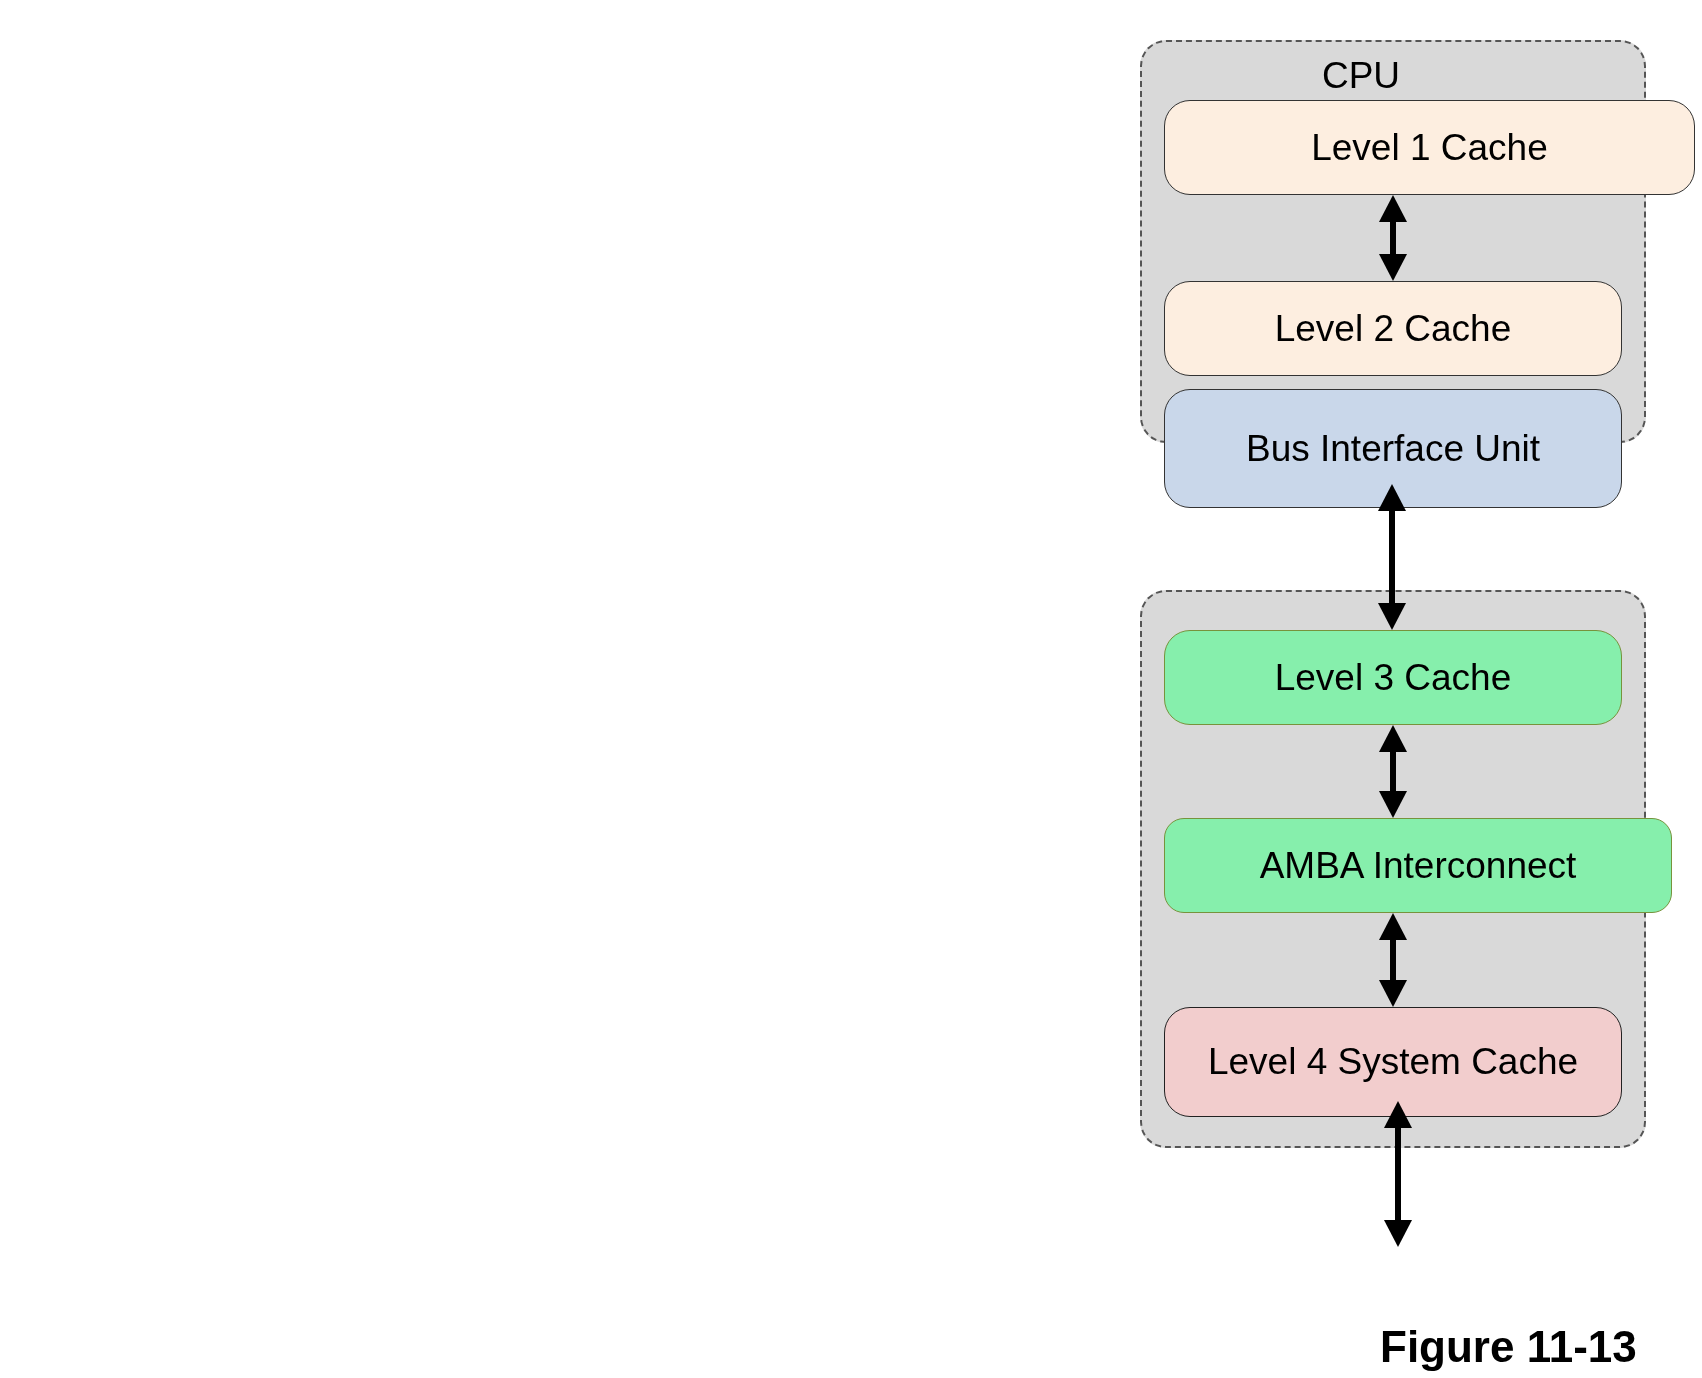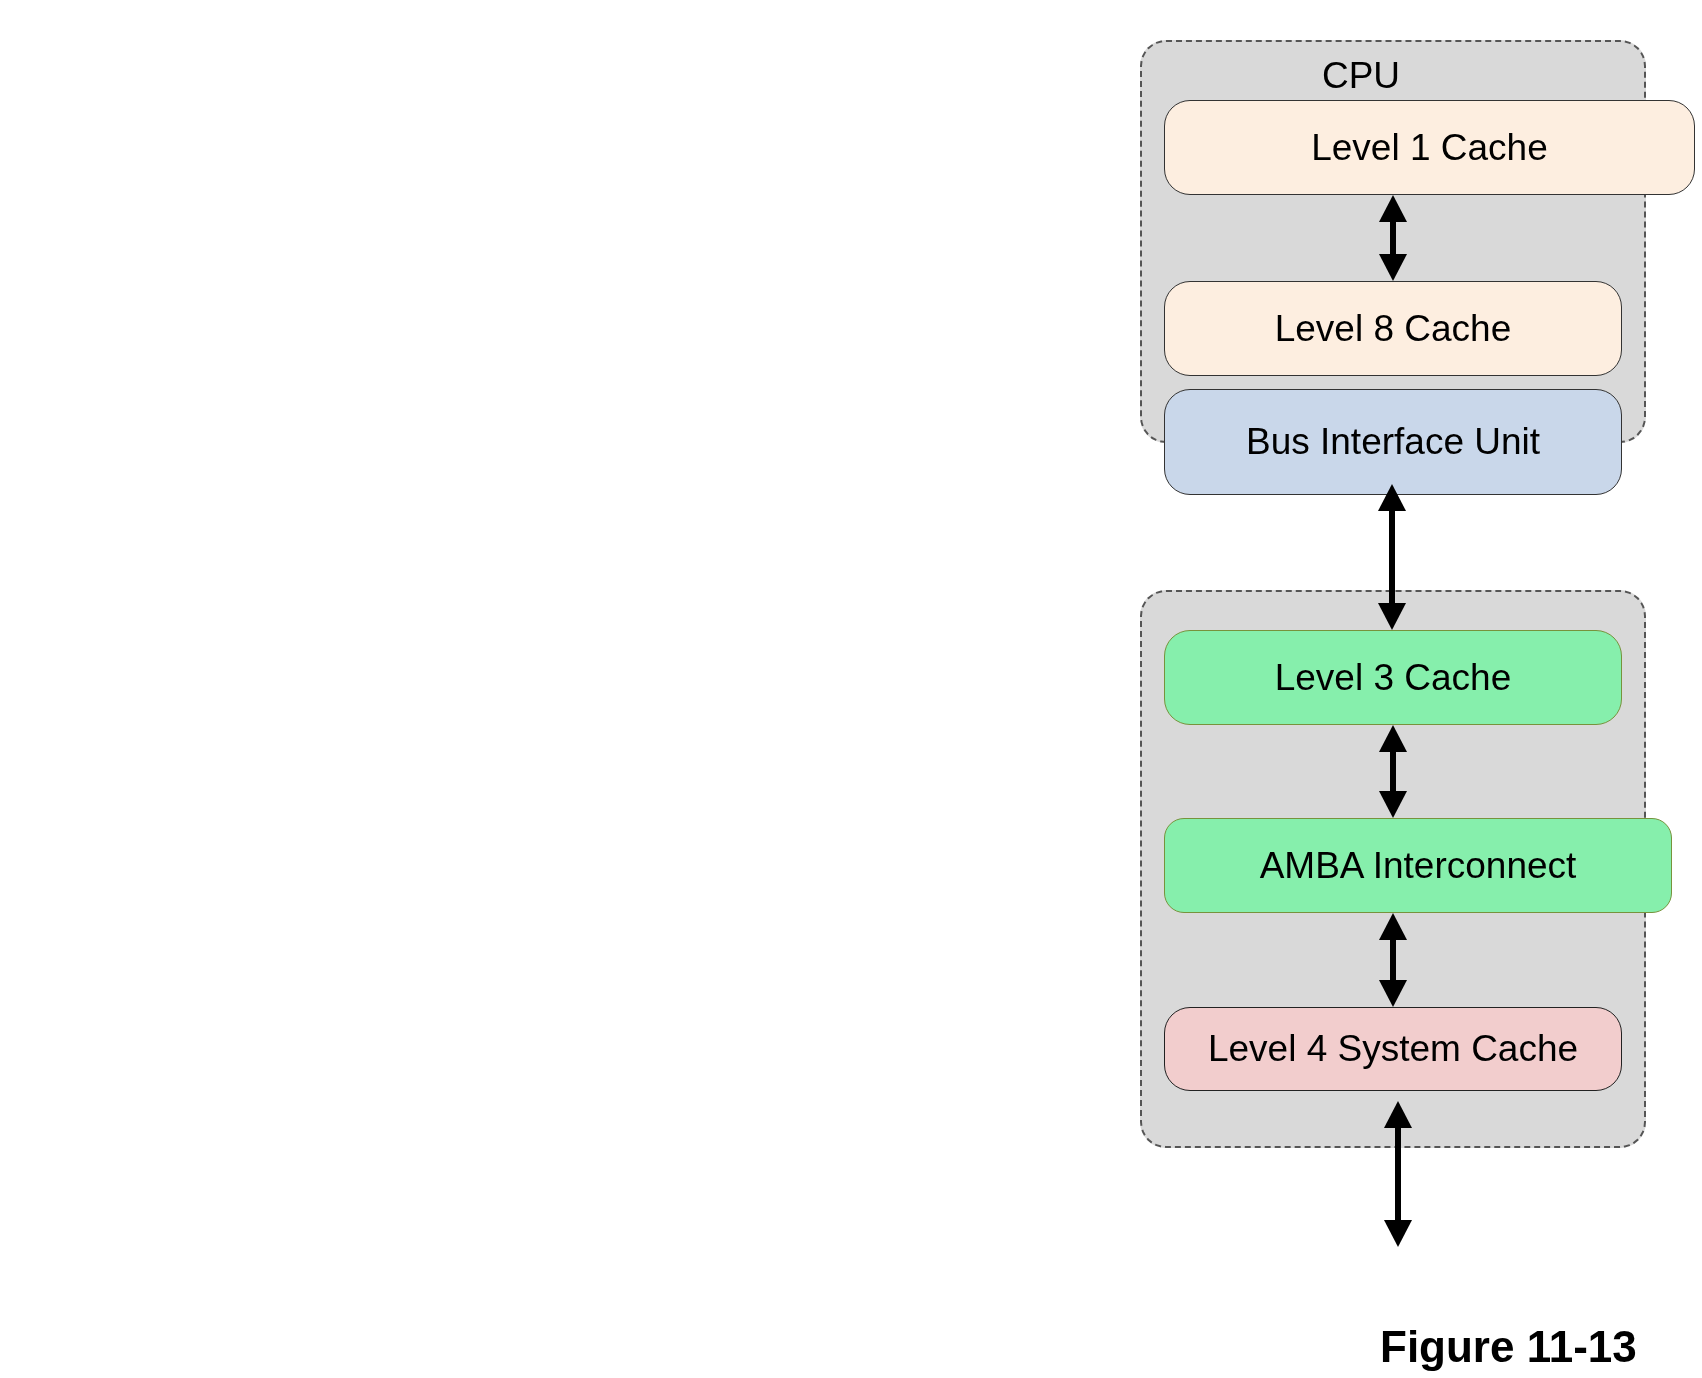--- a/index.html
+++ b/index.html
@@ -21,35 +21,35 @@
 </head>
 <body>
 
 <div class="container" style="left:1140px; top:40px; width:506px; height:403px;"></div>
 <div class="label" style="left:1140px; width:442px; top:55px; text-align:center;">CPU</div>
 
 <div class="block peach" style="left:1164px; top:100px; width:531px; height:95px;">
   <span>Level 1 Cache</span>
 </div>
 <div class="block peach" style="left:1164px; top:281px; width:458px; height:95px;">
-  <span>Level 8 Cache</span>
+  <span>Level 2 Cache</span>
 </div>
-<div class="block blue" style="left:1164px; top:389px; width:458px; height:106px;">
+<div class="block blue" style="left:1164px; top:389px; width:458px; height:119px;">
   <span>Bus Interface Unit</span>
 </div>
 
 <div class="container" style="left:1140px; top:590px; width:506px; height:558px;"></div>
 
 <div class="block green" style="left:1164px; top:630px; width:458px; height:95px;">
   <span>Level 3 Cache</span>
 </div>
 <div class="block green" style="left:1164px; top:818px; width:508px; height:95px;border-radius:20px;">
   <span>AMBA Interconnect</span>
 </div>
-<div class="block pink" style="left:1164px; top:1007px; width:458px; height:84px;">
+<div class="block pink" style="left:1164px; top:1007px; width:458px; height:110px;">
   <span>Level 4 System Cache</span>
 </div>
 
 <svg class="arrows" width="1702" height="1378">
   <g>
     <line x1="1393" y1="218" x2="1393" y2="258" stroke="#000" stroke-width="6"></line>
     <polygon points="1393,195 1379,222 1407,222" fill="#000"></polygon>
     <polygon points="1393,281 1379,254 1407,254" fill="#000"></polygon>
   </g>
   <g>

